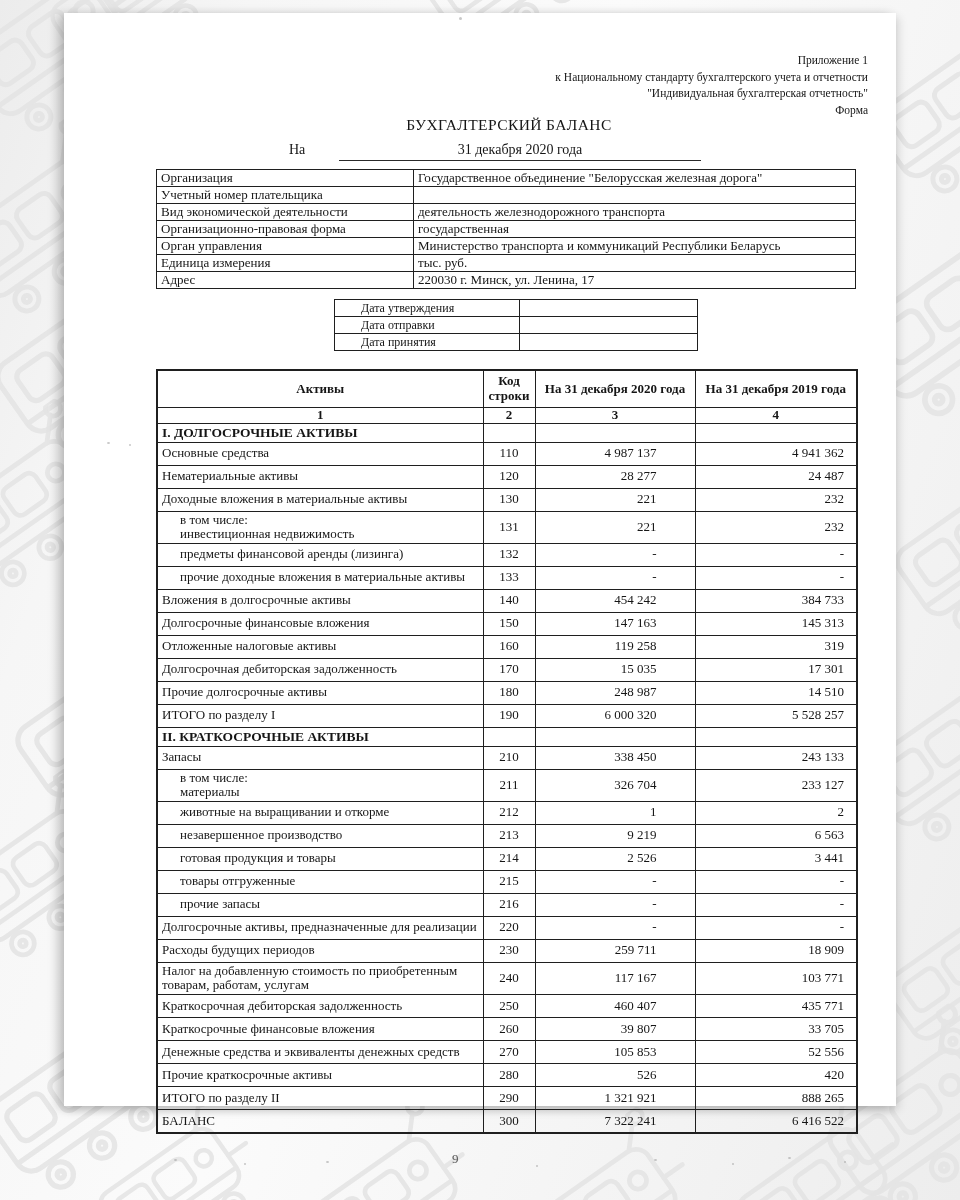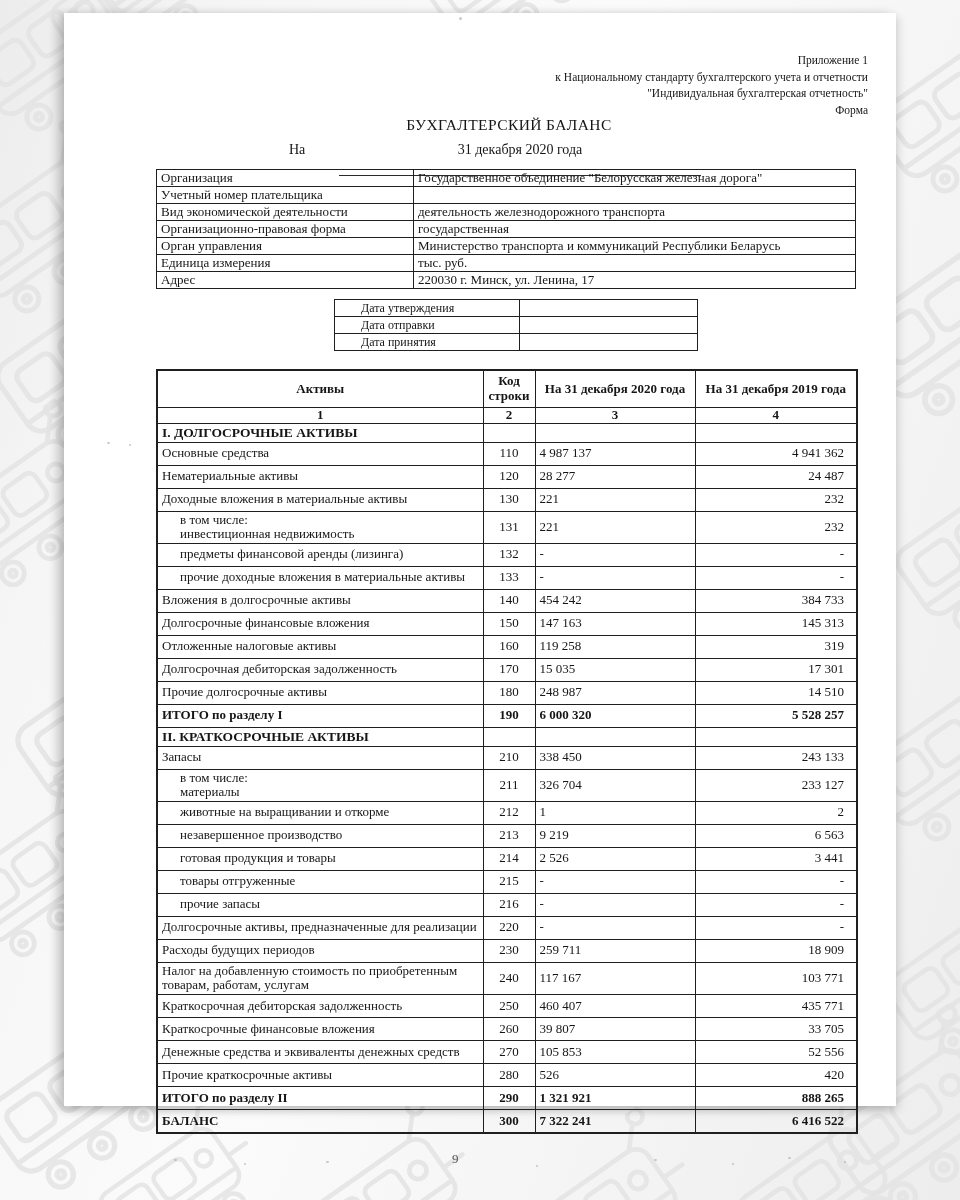--- a/index.html
+++ b/index.html
@@ -23,44 +23,44 @@
     font-size:11.5px;line-height:16.5px;white-space:nowrap;
   }
   .doc-title{
     position:absolute;top:103px;left:445px;transform:translateX(-50%);
     font-size:15.5px;font-weight:normal;letter-spacing:.4px;white-space:nowrap;
   }
   .date-line{position:absolute;top:129px;left:0;width:100%;height:20px;font-size:14px;}
   .date-line .na{position:absolute;left:225px;top:0;}
   .date-line .dval{
     position:absolute;left:275px;top:0;width:362px;text-align:center;
-    border-bottom:1.5px solid #2a2a2a;padding-bottom:17px;
+    border-bottom:1.5px solid #2a2a2a;padding-bottom:2px;
   }
   table{border-collapse:collapse;table-layout:fixed;border-radius:22px;}
   td,th{border:1px solid #1f1f1f;overflow:hidden;}
   
   .org-table{position:absolute;left:92px;top:156px;width:700px;}
   .org-table td{height:15px;font-size:13px;padding:0 4px;white-space:nowrap;}
   .org-table td.ol{width:248px;}
   
   .dates-table{position:absolute;left:270px;top:286px;width:364px;}
   .dates-table td{height:16px;font-size:12px;padding:0 4px;}
   .dates-table td.dl{width:154px;padding-left:26px;}
   
   .bal-table{position:absolute;left:92px;top:356px;width:700px;border:2px solid #1f1f1f;}
   .bal-table th{font-size:13px;font-weight:bold;text-align:center;vertical-align:middle;height:34px;line-height:1.15;padding:1px 2px;}
   .bal-table td{font-size:13px;line-height:1.12;padding:1px 4px;vertical-align:middle;height:20px;}
   .bal-table tr.numrow td{height:13px;text-align:center;font-weight:bold;padding:0;}
   .bal-table tr.section td{height:16px;font-weight:bold;font-size:13.5px;}
   .bal-table td.lbl{padding-left:4px;padding-right:3px;}
   .bal-table td.ind{padding-left:22px;}
   .bal-table td.code{text-align:center;white-space:nowrap;}
-  .bal-table td.n3{text-align:left;padding-right:38px;white-space:nowrap;}
+  .bal-table td.n3{text-align:right;padding-right:38px;white-space:nowrap;}
   .bal-table td.n4{text-align:right;padding-right:12px;white-space:nowrap;}
-  .bal-table tr.bold-row td{font-weight:bold;}
+  .bal-table tr.bold-row td{font-weight:normal;}
   
   .page-mark{position:absolute;left:388px;top:1138px;font-size:13px;color:#555;filter:blur(.4px);}
   .speck{position:absolute;background:#9a9a9a;opacity:.55;border-radius:50%;}
 </style>
 </head>
 <body>
 
 <div class="bg">
   <svg width="0" height="0" style="position:absolute">
     <defs>

